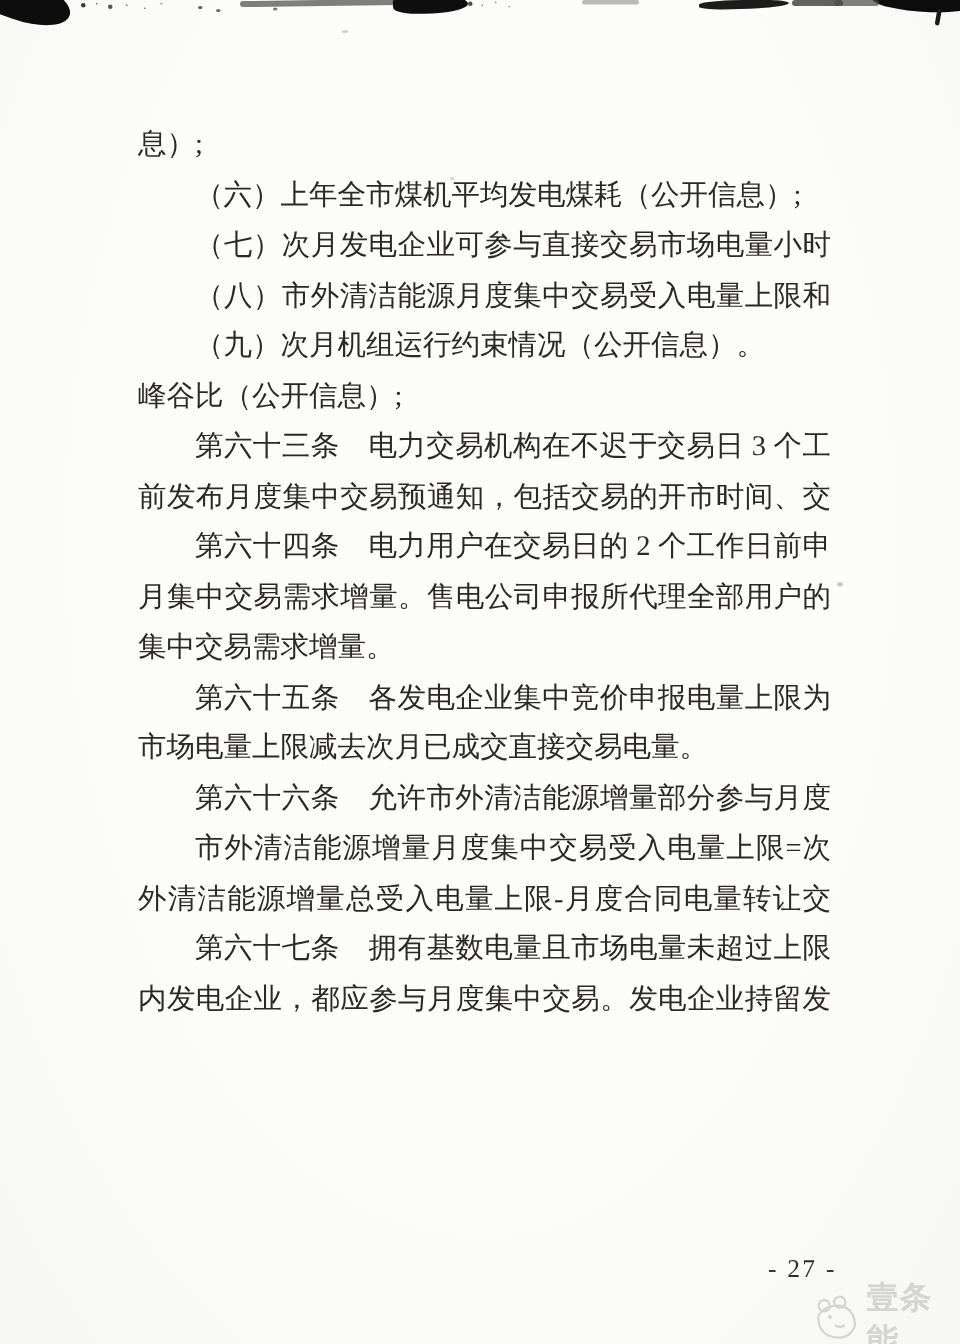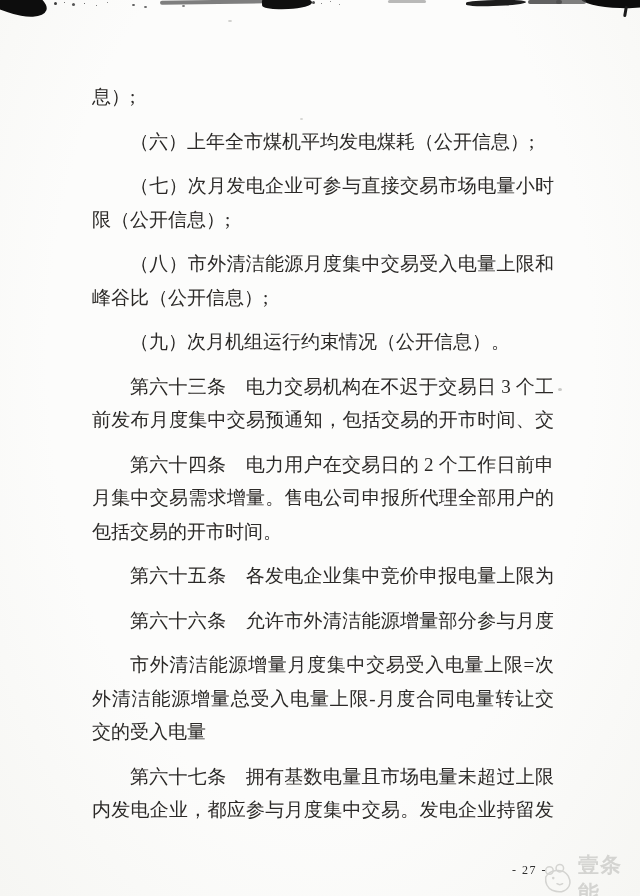--- a/index.html
+++ b/index.html
@@ -52,26 +52,26 @@
   }
   .line {
     height:33.5px; line-height:33.5px;
     overflow:hidden; white-space:nowrap;
   }
   .line.full {
     white-space:normal;
     text-align:justify;
     text-align-last:justify;
   }
-  .line.indent { text-indent:2em;margin-top:11px; }
+  .line.indent { text-indent:2em; }
 
   
   .pageno {
-    position:absolute; left:512px; top:863px;
-    font-size:12px; letter-spacing:1.5px; color:#2e2e2e;
+    position:absolute; left:512px; top:836px;
+    font-size:17px; letter-spacing:1.5px; color:#2e2e2e;
   }
   .brand {
     position:absolute; left:541px; top:851px;
     display:flex; align-items:center; gap:3px;
     color:#d4d4d1;
   }
   .brand svg { display:block; }
   .brand-text {
     font-family:"Liberation Sans", sans-serif;
     font-size:21px; font-weight:bold; letter-spacing:1px;
@@ -97,34 +97,33 @@
     <i class="m12"></i>
     <i class="s1"></i>
     <i class="s2"></i>
     <i class="s3"></i>
   </div>
 
   <main id="body-lines" class="body">
       <div class="line">息）;</div>
       <div class="line indent">（六）上年全市煤机平均发电煤耗（公开信息）;</div>
       <div class="line indent full">（七）次月发电企业可参与直接交易市场电量小时数上</div>
-      <div class="line">限（公开信息）;</div>
       <div class="line indent full">（八）市外清洁能源月度集中交易受入电量上限和最小</div>
+      <div class="line indent">（九）次月机组运行约束情况（公开信息）。</div>
       <div class="line">峰谷比（公开信息）;</div>
-      <div class="line indent">（九）次月机组运行约束情况（公开信息）。</div>
       <div class="line indent full">第六十三条　电力交易机构在不迟于交易日 3 个工作日</div>
       <div class="line full">前发布月度集中交易预通知，包括交易的开市时间、交易主</div>
       <div class="line indent full">第六十四条　电力用户在交易日的 2 个工作日前申报次</div>
       <div class="line full">月集中交易需求增量。售电公司申报所代理全部用户的次月</div>
-      <div class="line">包括交易的开市时间。</div>
+      <div class="line">集中交易需求增量。</div>
       <div class="line indent full">第六十五条　各发电企业集中竞价申报电量上限为次月</div>
+      <div class="line">市场电量上限减去次月已成交直接交易电量。</div>
       <div class="line indent full">第六十六条　允许市外清洁能源增量部分参与月度集中</div>
       <div class="line indent full">市外清洁能源增量月度集中交易受入电量上限=次月市</div>
       <div class="line full">外清洁能源增量总受入电量上限-月度合同电量转让交易成</div>
-      <div class="line">交的受入电量</div>
       <div class="line indent full">第六十七条　拥有基数电量且市场电量未超过上限的市</div>
       <div class="line full">内发电企业，都应参与月度集中交易。发电企业持留发电能</div>
     </main>
 
   <div class="pageno">- 27 -</div>
 
   <div class="brand">
     <svg width="36" height="32" viewBox="0 0 36 32" fill="none" stroke="#d4d4d1" stroke-width="1.6" stroke-linecap="round">
       <circle cx="9" cy="7" r="4"></circle>
       <circle cx="20" cy="4.5" r="4"></circle>

